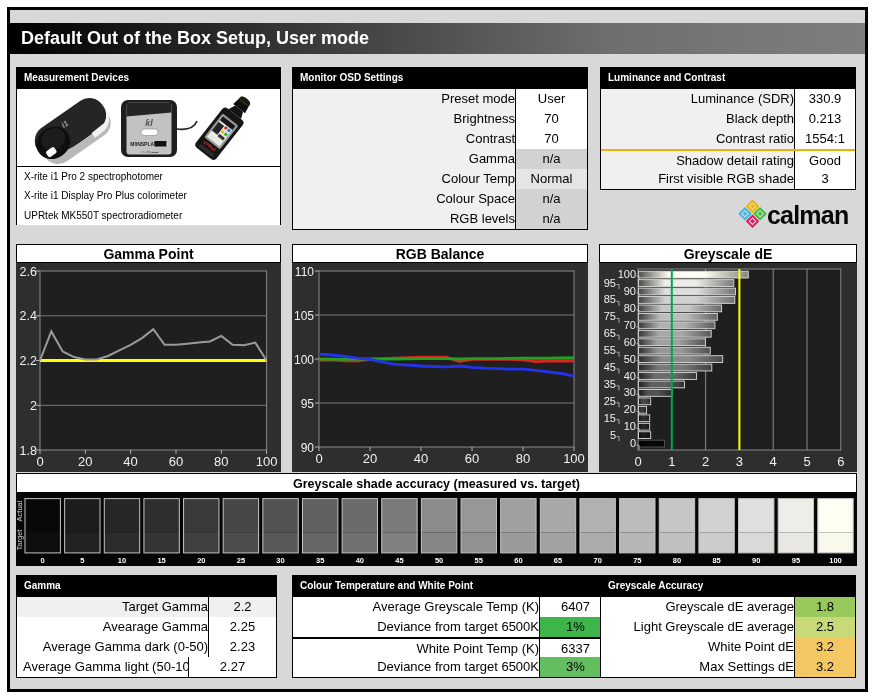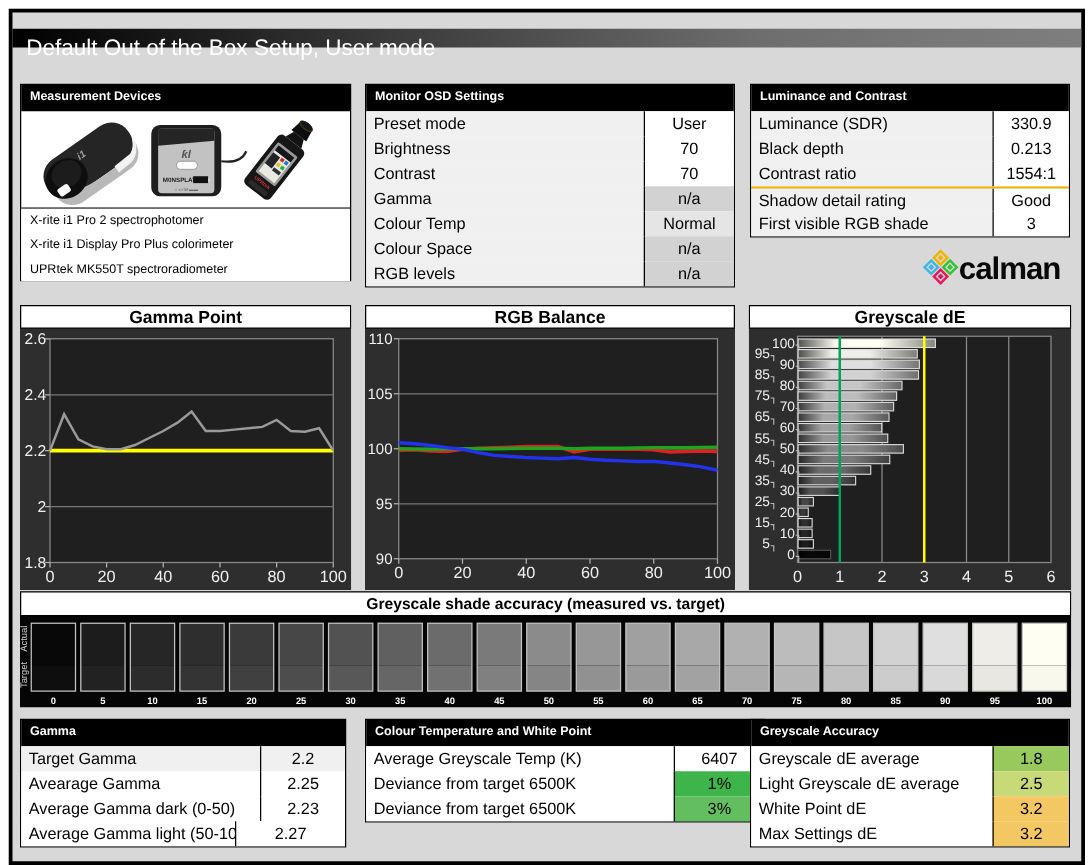--- a/index.html
+++ b/index.html
@@ -1,23 +1,23 @@
 <!DOCTYPE html>
 <html><head><meta charset="utf-8"><style>
 * { margin:0; padding:0; box-sizing:border-box; }
 html,body { width:873px; height:692px; background:#ffffff; font-family:"Liberation Sans", sans-serif; }
 #page { position:relative; width:873px; height:692px; overflow:hidden; }
 #frame { position:absolute; left:7px; top:7px; width:861px; height:685px; border:3px solid #000; background:#d8d8d8; }
-#titlebar { position:absolute; left:10px; top:23px; width:855px; height:15px;
-  background:linear-gradient(to right, #000000 0%, #1e1e1e 18%, #3a3a3a 35%, #555555 53%, #6e6e6e 70%, #777777 85%, #7e7e7e 100%); color:#fff; font-size:18px; font-weight:normal;
+#titlebar { position:absolute; left:10px; top:23px; width:855px; height:31px;
+  background:linear-gradient(to right, #000000 0%, #1e1e1e 18%, #3a3a3a 35%, #555555 53%, #6e6e6e 70%, #777777 85%, #7e7e7e 100%); color:#fff; font-size:18px; font-weight:bold;
   line-height:31px; padding-left:11px; }
 .box { position:absolute; background:#fff; border:1px solid #000; }
 .bhead { background:#000; color:#fff; font-weight:bold; font-size:10px; height:21px; line-height:20px; padding-left:7px; }
 .brow { display:flex; height:20px; line-height:20px; font-size:13px; white-space:nowrap; }
-.blab { flex:1; padding-left:6px; overflow:hidden; }
+.blab { flex:1; padding-left:6px; overflow:hidden;text-align:right; }
 .bval { border-left:1px solid #000; text-align:center; }
 .mrow { height:19.3px; line-height:19.3px; font-size:10px; padding-left:7px; background:#fff; }
 </style></head><body>
 <div id="page">
 <div id="frame"></div>
 <div id="titlebar">Default Out of the Box Setup, User mode</div>
 
 <div class="box" style="left:16px;top:67px;width:265px;height:158px">
 <div class="bhead">Measurement Devices</div>
 <div style="height:78px;border-bottom:1px solid #000"></div>
@@ -522,20 +522,24 @@
 <div class="box" style="left:292px;top:575px;width:320px">
 <div class="bhead">Colour Temperature and White Point</div>
 <div class="brow" style="">
         <div class="blab" style="background:#ffffff">Average Greyscale Temp (K)</div>
         <div class="bval" style="background:#ffffff;width:72px">6407</div>
       </div>
 <div class="brow" style="">
         <div class="blab" style="background:#ffffff">Deviance from target 6500K</div>
         <div class="bval" style="background:#3eb54b;width:72px">1%</div>
       </div>
+<div class="brow" style="border-top:2px solid #000;">
+        <div class="blab" style="background:#ffffff">White Point Temp (K)</div>
+        <div class="bval" style="background:#ffffff;width:72px">6337</div>
+      </div>
 <div class="brow" style="">
         <div class="blab" style="background:#ffffff">Deviance from target 6500K</div>
         <div class="bval" style="background:#62be5e;width:72px">3%</div>
       </div>
 
 </div>
 <div class="box" style="left:600px;top:575px;width:256px">
 <div class="bhead">Greyscale Accuracy</div>
 <div class="brow" style="">
         <div class="blab" style="background:#ffffff">Greyscale dE average</div>

